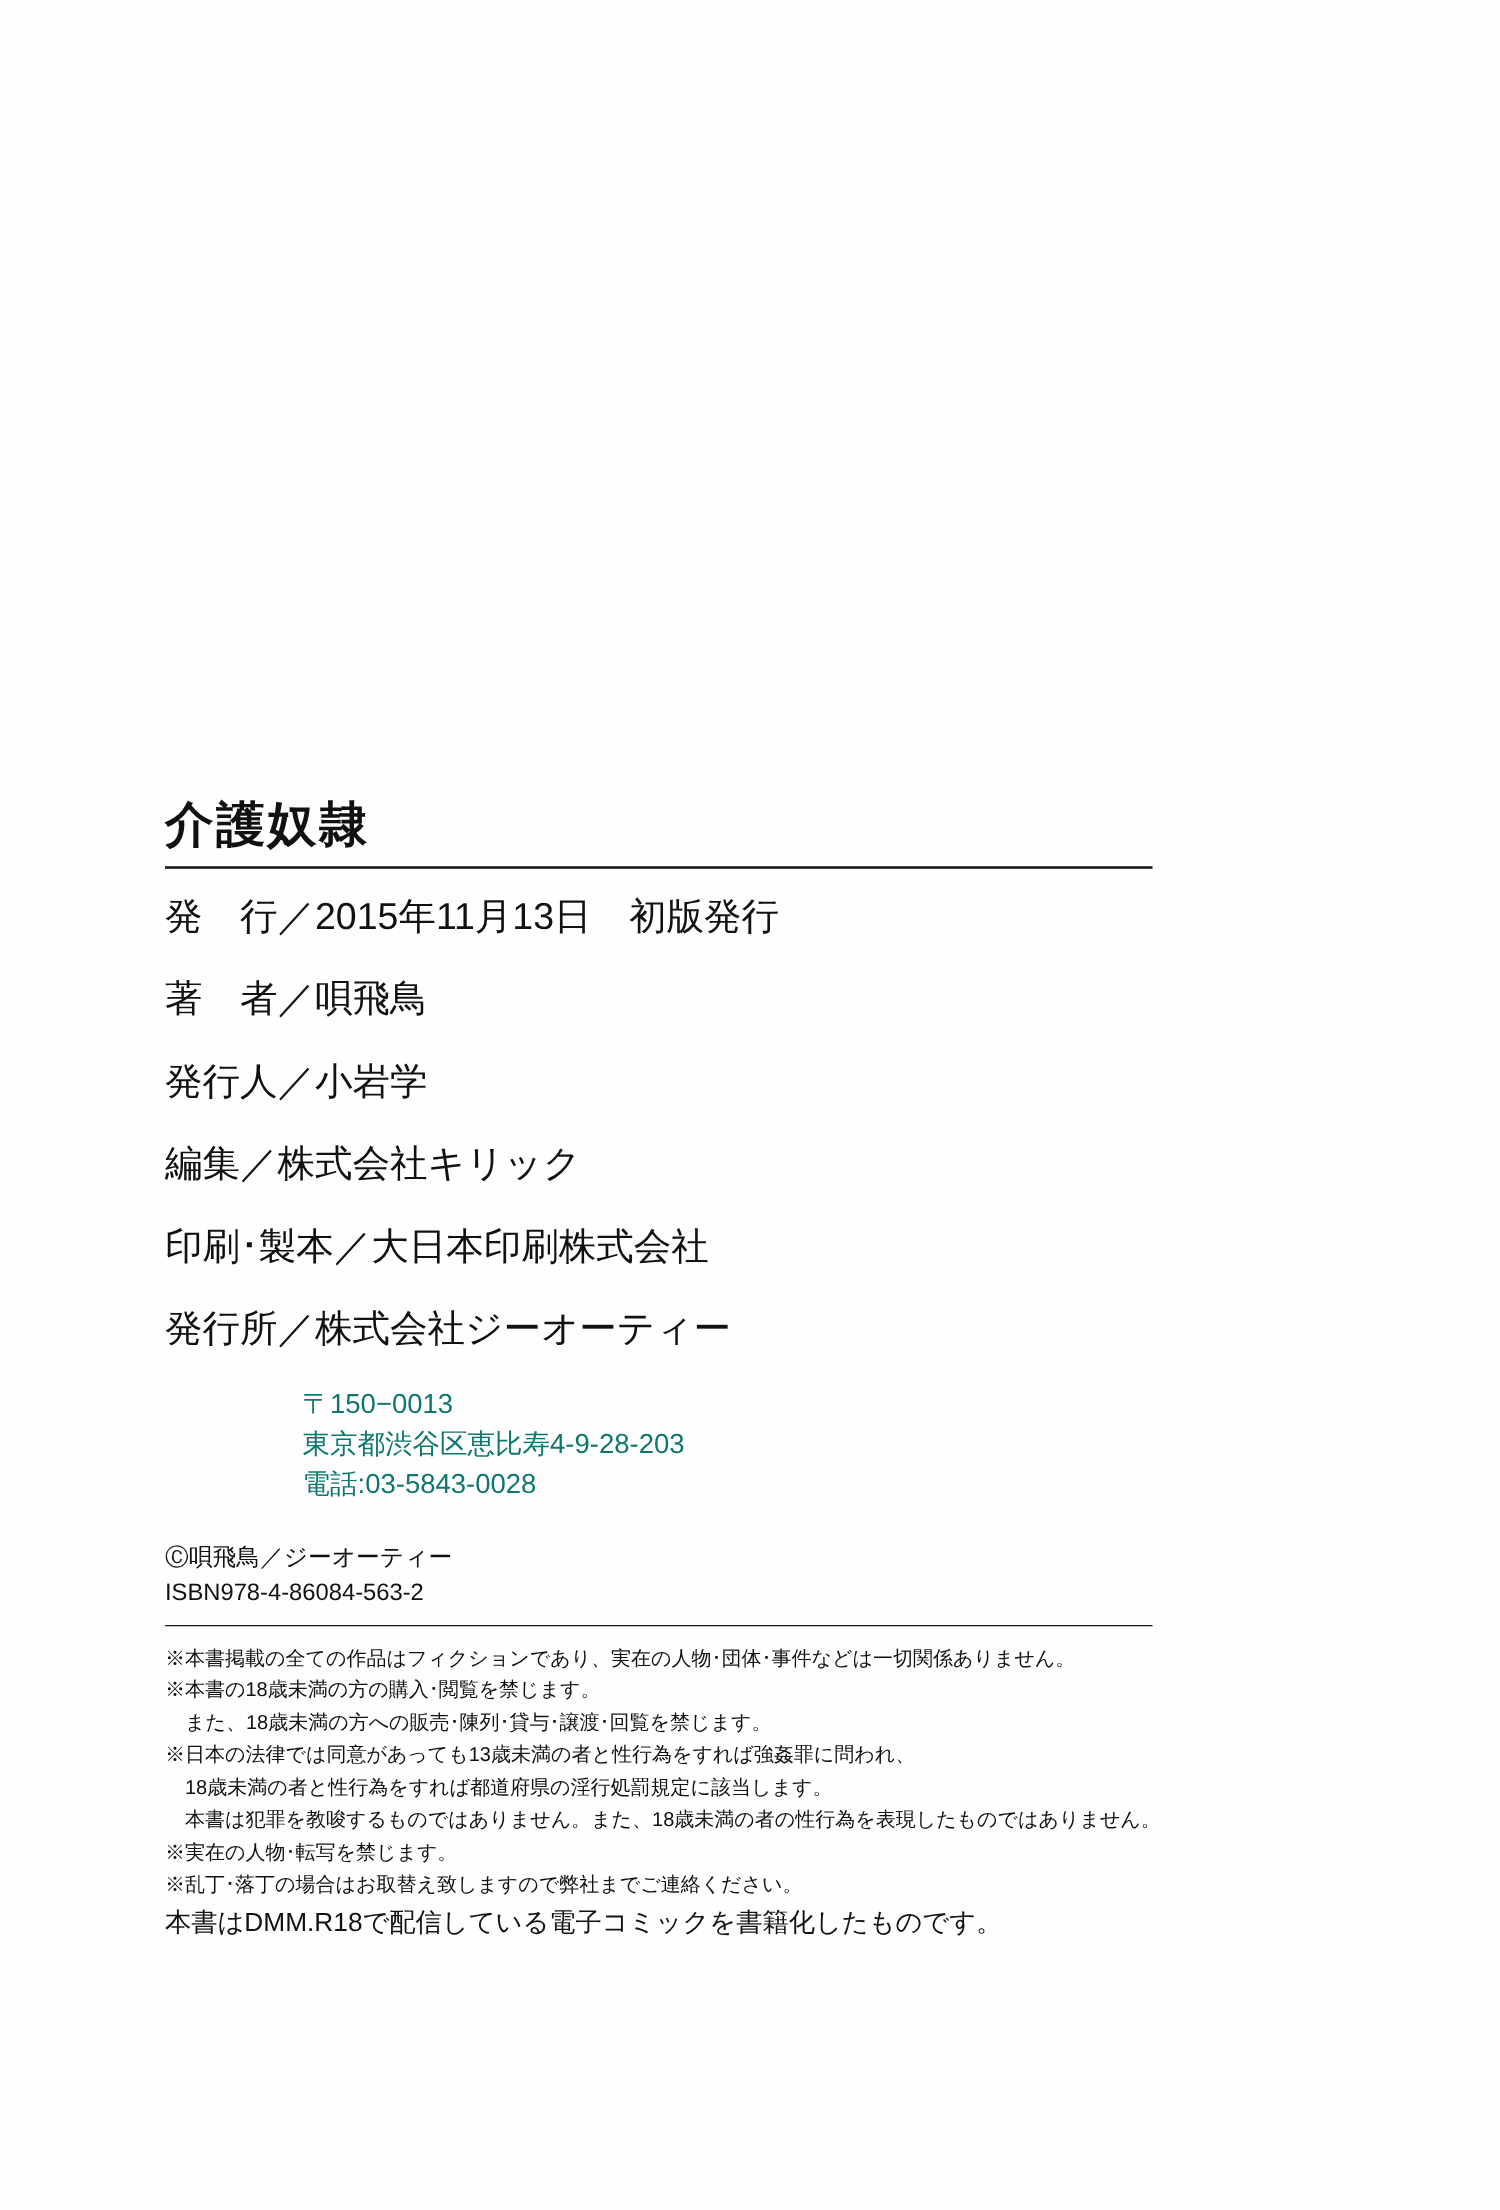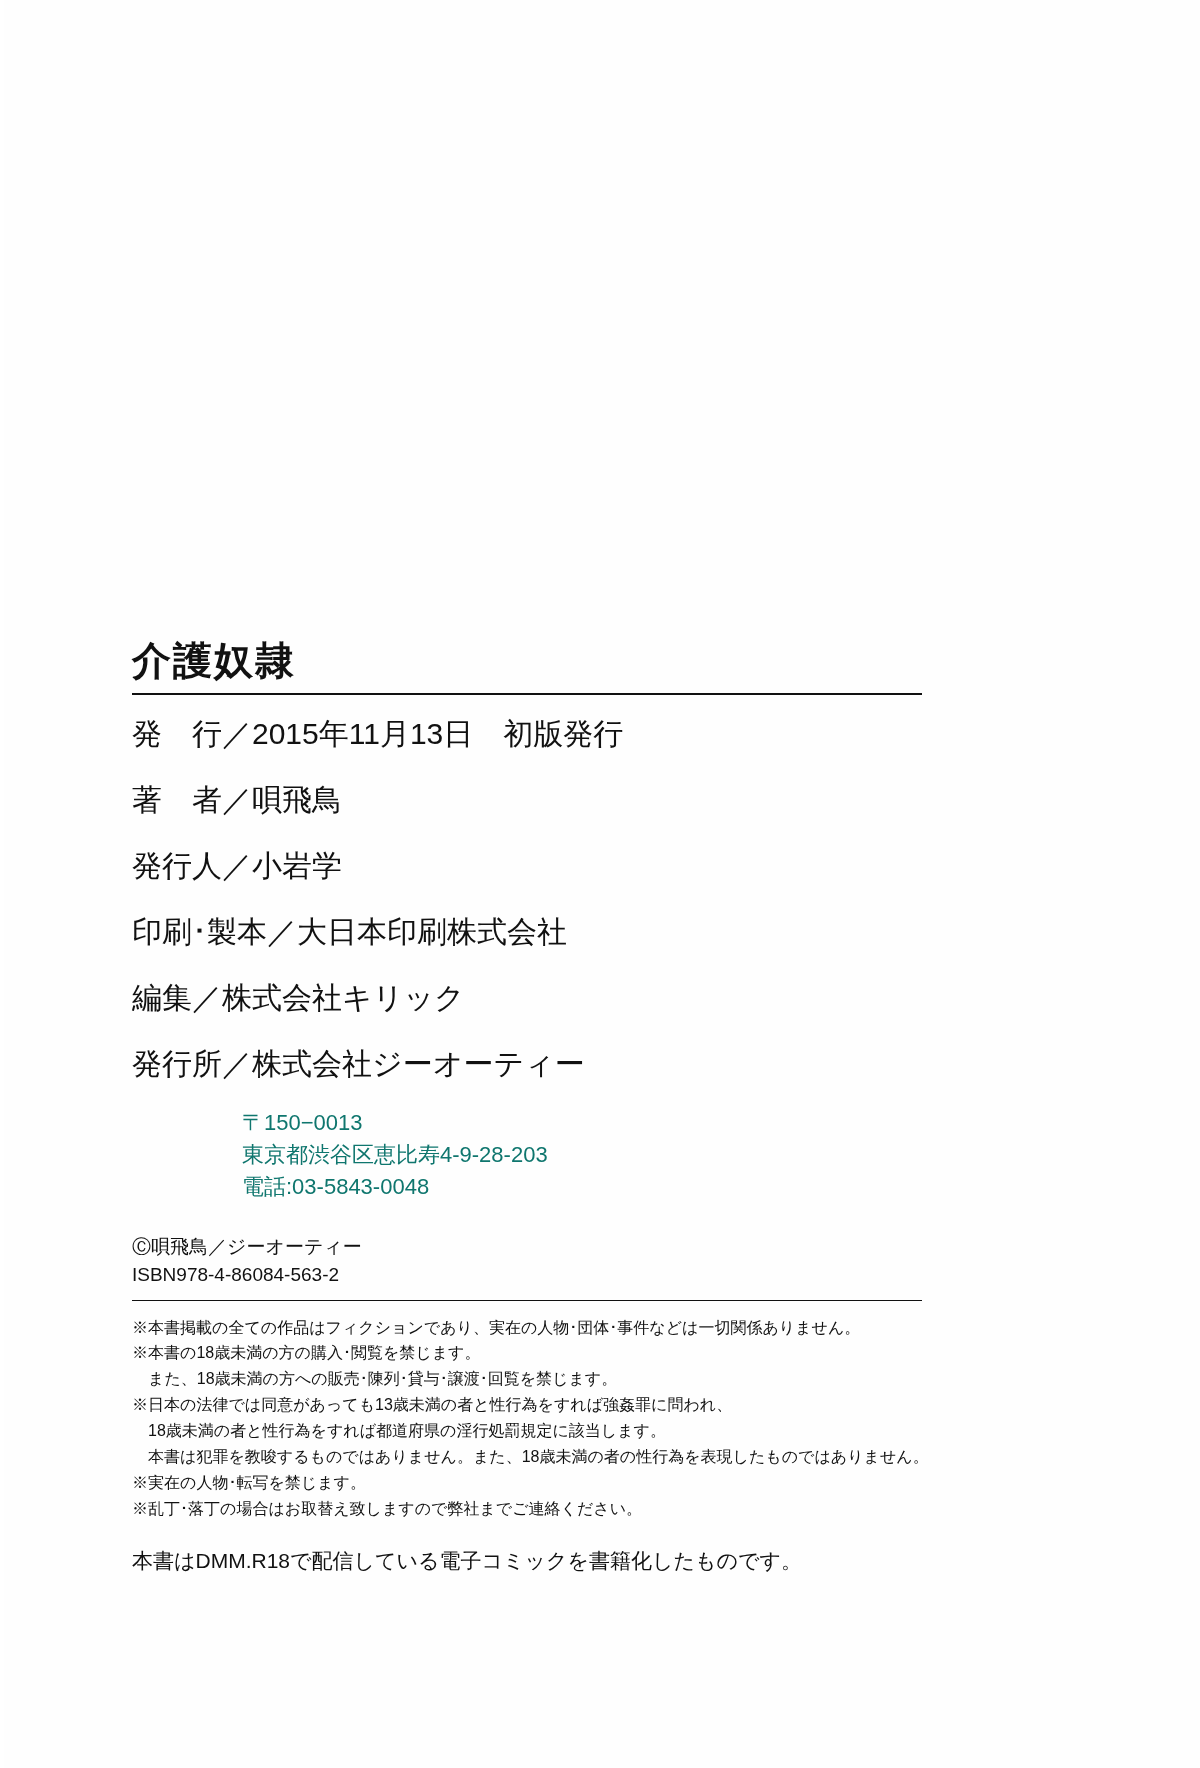--- a/index.html
+++ b/index.html
@@ -88,48 +88,48 @@
     line-height: 1.62;
     color: #111;
   }
   .note-line {
     white-space: pre;
   }
   .note-line.indent {
     padding-left: 16px;
   }
   .note-final {
-    margin-top: 22px;
+    margin-top: 0;
     font-size: 21px;
     white-space: pre;
     color: #111;
   }
 </style>
 </head>
 <body>
 
 <div class="page">
   <div class="colophon">
 
     <h1 class="book-title">介護奴隷</h1>
     <hr class="rule">
 
     <div class="imprint-list">
       <div class="imprint-row">発　行／2015年11月13日　初版発行</div>
       <div class="imprint-row">著　者／唄飛鳥</div>
       <div class="imprint-row">発行人／小岩学</div>
+      <div class="imprint-row">編集／株式会社キリック</div>
       <div class="imprint-row">印刷･製本／大日本印刷株式会社</div>
-      <div class="imprint-row">編集／株式会社キリック</div>
       <div class="imprint-row">発行所／株式会社ジーオーティー</div>
     </div>
 
     <div class="address-block">
       <div class="address-line">〒150−0013</div>
       <div class="address-line">東京都渋谷区恵比寿4-9-28-203</div>
-      <div class="address-line">電話:03-5843-0048</div>
+      <div class="address-line">電話:03-5843-0028</div>
     </div>
 
     <div class="copyright-block">
       <div class="copyright-line">Ⓒ唄飛鳥／ジーオーティー</div>
       <div class="copyright-line">ISBN978-4-86084-563-2</div>
     </div>
 
     <hr class="rule rule-bottom thin">
 
     <div class="notes">

